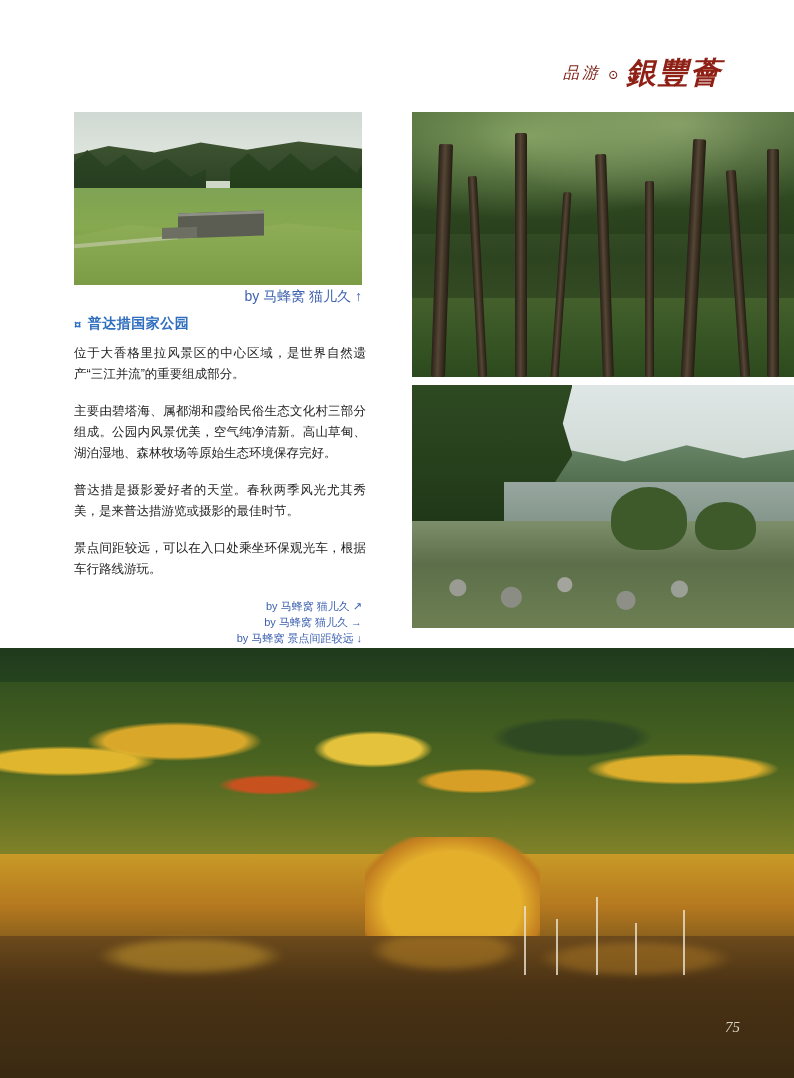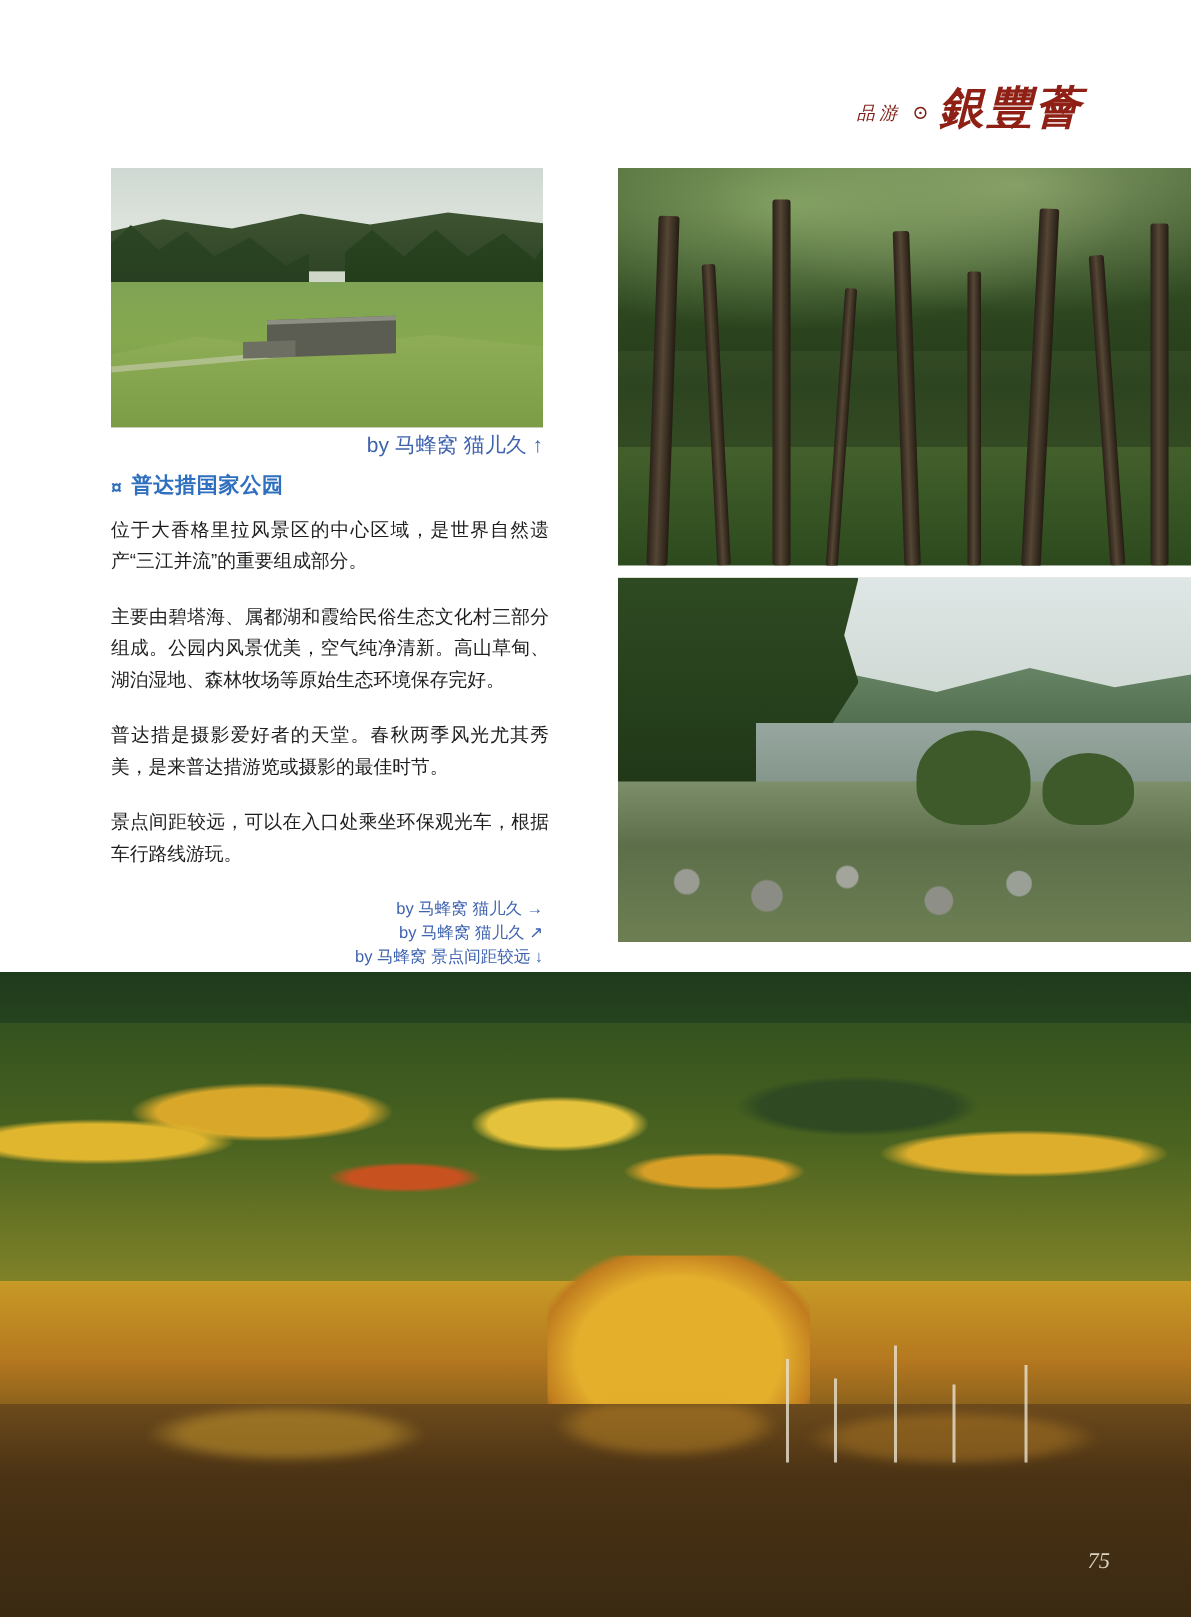--- a/index.html
+++ b/index.html
@@ -26,21 +26,21 @@
     position: absolute;
     top: 58px;
     right: 72px;
     display: flex;
     align-items: flex-end;
     gap: 7px;
     color: #7d1c13;
   }
   .masthead .small-cn {
     font-family: "Liberation Serif", "DejaVu Serif", serif;
-    font-size: 12px;
+    font-size: 16px;
     letter-spacing: 3px;
     color: #7d1c13;
     padding-bottom: 4px;
     font-style: italic;
   }
   .masthead .brush-mark {
     font-family: "Liberation Serif", "DejaVu Serif", serif;
     font-size: 13px;
     color: #7d1c13;
     padding-bottom: 5px;
@@ -309,21 +309,21 @@
     line-height: 21px;
     color: #1d1d1d;
     font-family: "Liberation Sans", "DejaVu Sans", sans-serif;
     text-align: justify;
   }
 
   
   .page-number {
     position: absolute;
     right: 54px;
-    bottom: 28px;
+    bottom: 42px;
     font-family: "Liberation Serif", "DejaVu Serif", serif;
     font-size: 15px;
     color: #d9d2c2;
     font-style: italic;
   }
 </style>
 </head>
 <body>
 
 <div class="page">
@@ -377,22 +377,22 @@
       <span class="bullet">¤</span>
       <span>普达措国家公园</span>
     </h2>
     <p>位于大香格里拉风景区的中心区域，是世界自然遗产“三江并流”的重要组成部分。</p>
     <p>主要由碧塔海、属都湖和霞给民俗生态文化村三部分组成。公园内风景优美，空气纯净清新。高山草甸、湖泊湿地、森林牧场等原始生态环境保存完好。</p>
     <p>普达措是摄影爱好者的天堂。春秋两季风光尤其秀美，是来普达措游览或摄影的最佳时节。</p>
     <p>景点间距较远，可以在入口处乘坐环保观光车，根据车行路线游玩。</p>
   </div>
 
   <div class="caption-stack">
+    <div>by 马蜂窝 猫儿久 ↗</div>
     <div>by 马蜂窝 猫儿久 →</div>
-    <div>by 马蜂窝 猫儿久 ↗</div>
     <div>by 马蜂窝 景点间距较远 ↓</div>
   </div>
 
   <div class="photo" id="photo-autumn">
     <div class="band-dark"></div>
     <div class="band-canopy"></div>
     <div class="band-shore"></div>
     <div class="island"></div>
     <div class="band-water"></div>
     <div class="reflect"></div>

